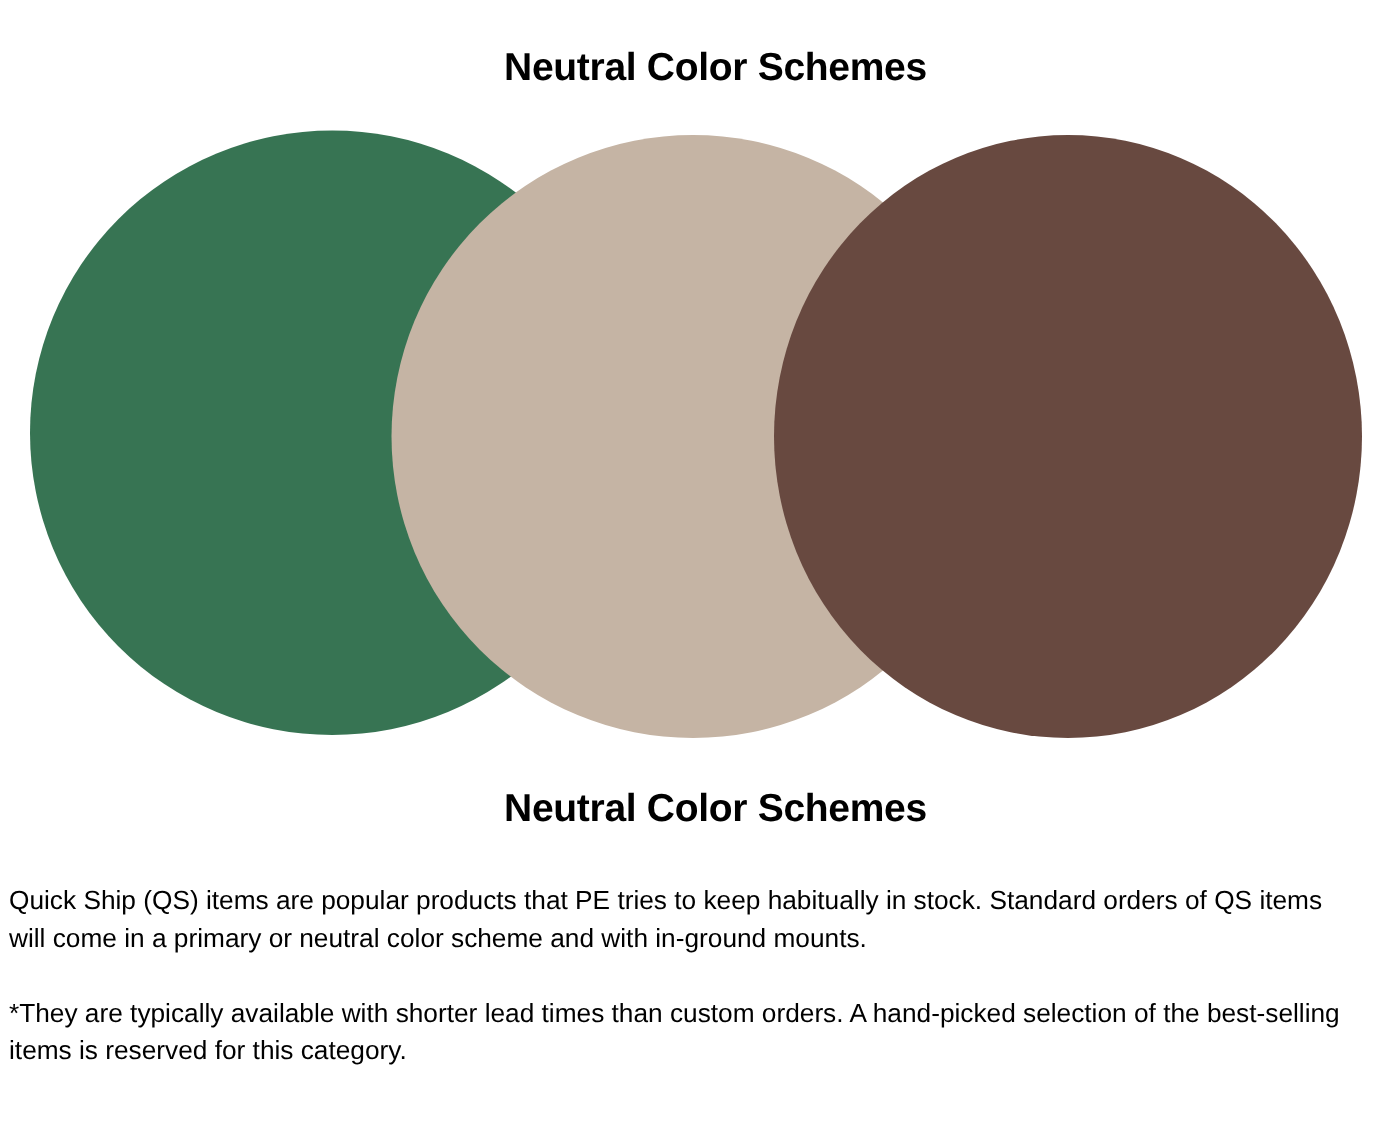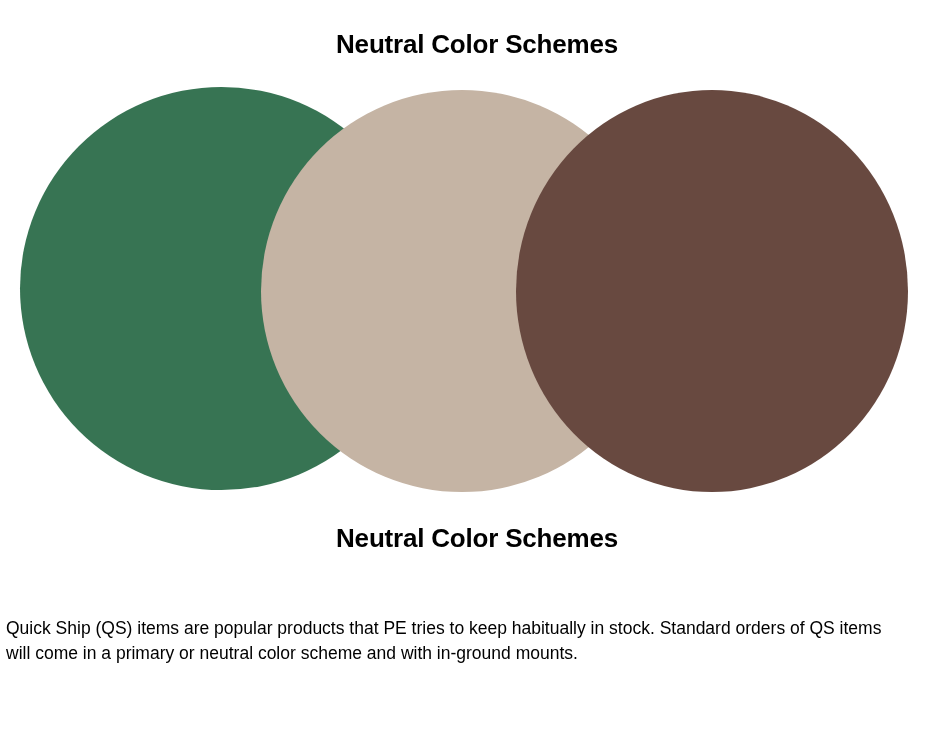--- a/index.html
+++ b/index.html
@@ -70,21 +70,21 @@
     width: 392px;
     height: 402px;
     background: #684940;
     z-index: 3;
   }
 
   
   .body-copy {
     position: absolute;
     left: 6px;
-    top: 616px;
+    top: 588px;
     width: 896px;
   }
   .paragraph {
     font-size: 17.5px;
     line-height: 25px;
     color: #000000;
     margin: 0;
     white-space: pre-wrap;
   }
   .paragraph + .paragraph {
@@ -101,15 +101,16 @@
   <div class="swatch-group">
     <div class="swatch swatch-green" style="background: rgb(55, 116, 83);"></div>
     <div class="swatch swatch-beige" style="background: rgb(197, 180, 164);"></div>
     <div class="swatch swatch-brown" style="background: rgb(104, 73, 64);"></div>
   </div>
 
   <div class="heading heading-bottom">Neutral Color Schemes</div>
 
   <div class="body-copy">
     <p class="paragraph">Quick Ship (QS) items are popular products that PE tries to keep habitually in stock. Standard orders of QS items will come in a primary or neutral color scheme and with in-ground mounts.</p>
+    <p class="paragraph">*They are typically available with shorter lead times than custom orders. A hand-picked selection of the best-selling items is reserved for this category.</p>
   </div>
 
 </div>
 
 </body></html>

